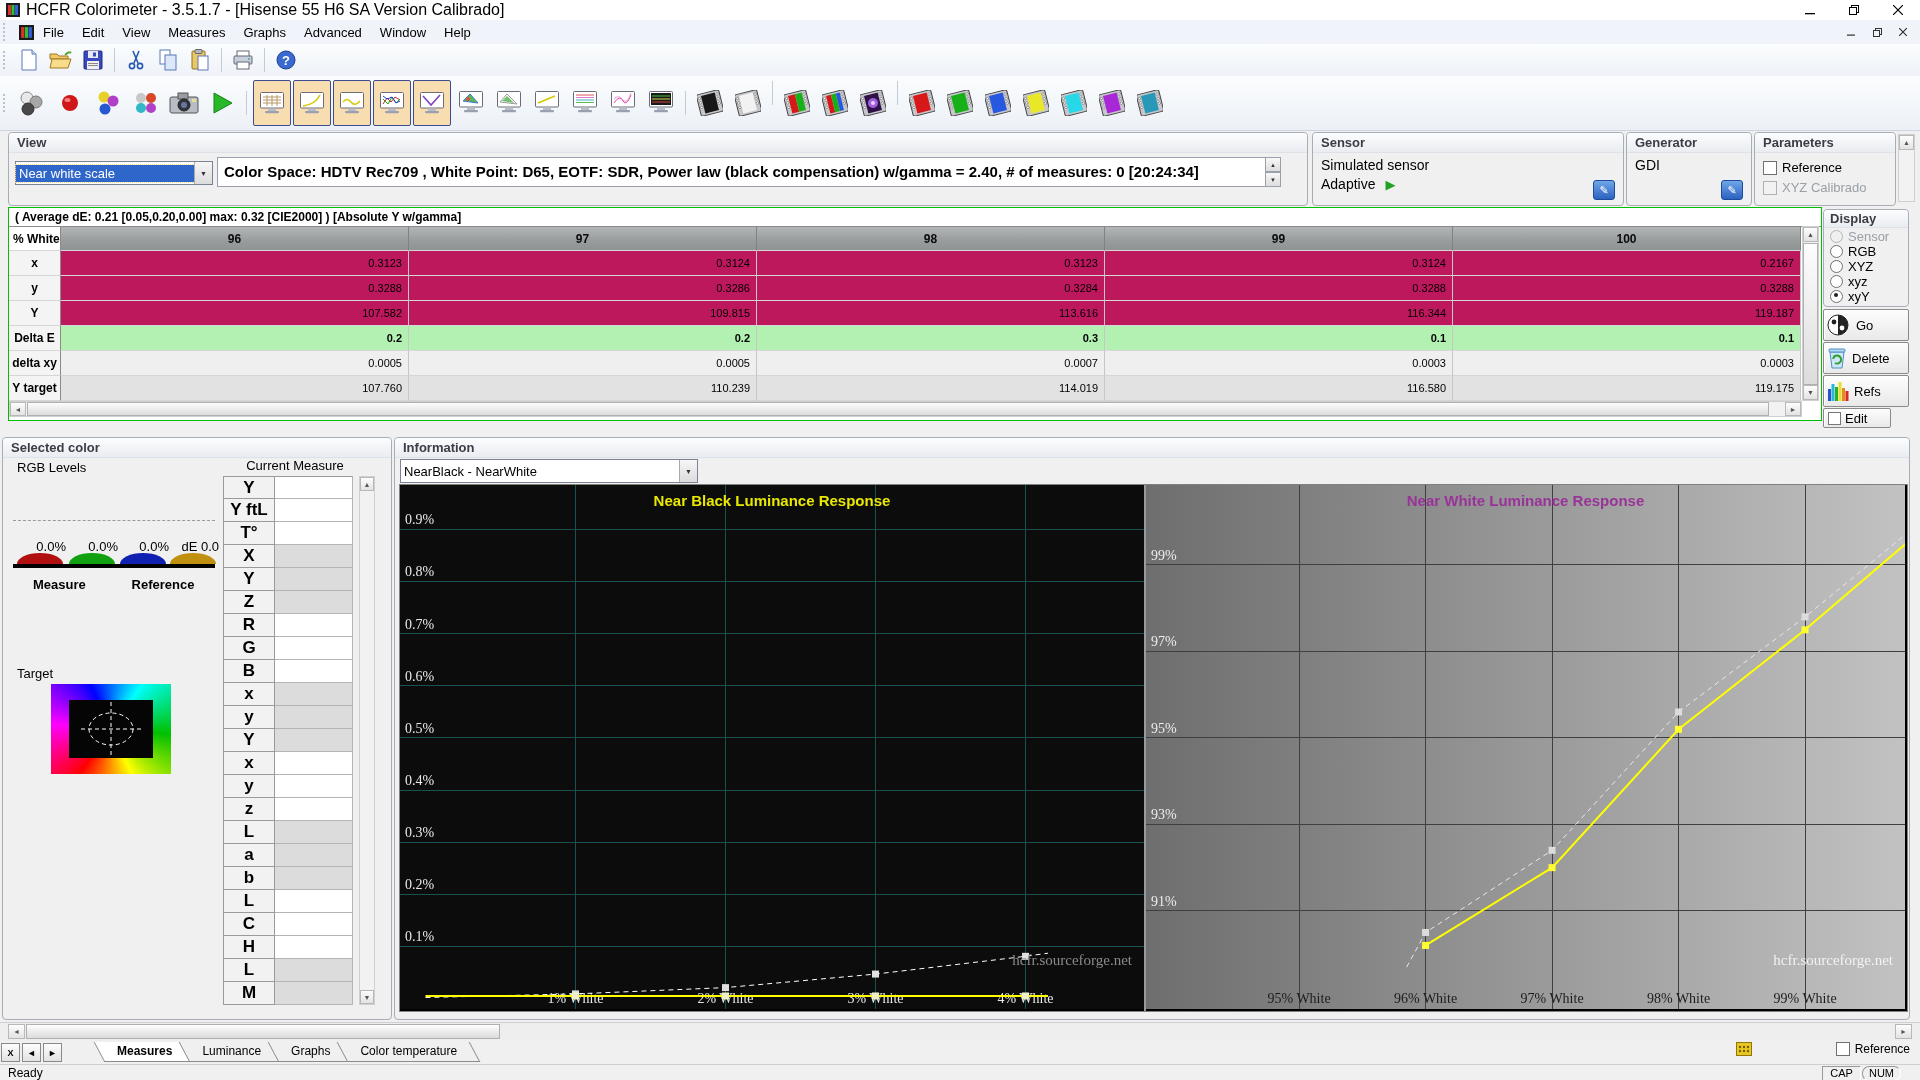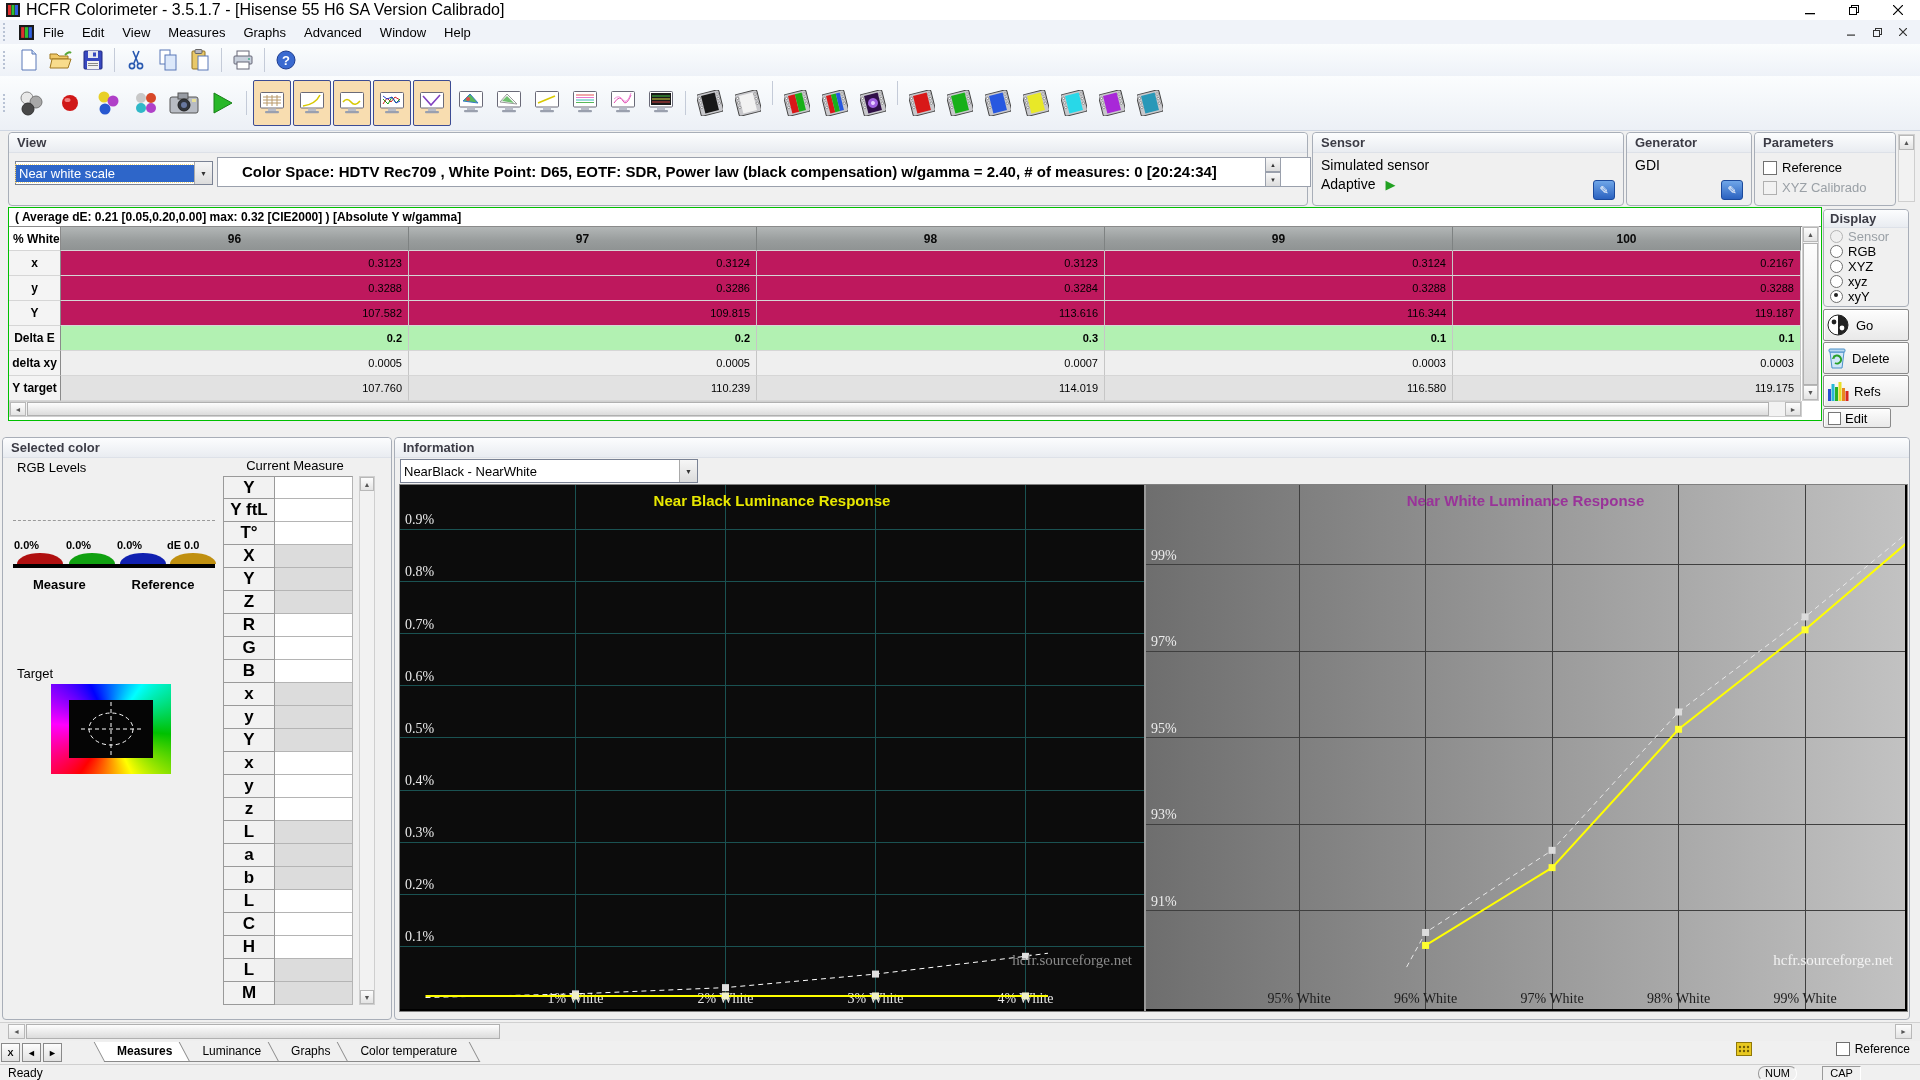--- a/index.html
+++ b/index.html
@@ -26,21 +26,21 @@
   .tbtn2.sel{background:#f8ddb0;border:1px solid #3c4c94;}
   .tsep{width:1px;height:24px;background:#c4cbd8;margin:0 5px;}
   
   .gb{position:absolute;background:#f0f0f0;border:1px solid #a8aeb8;border-radius:4px;box-shadow:inset 0 1px 0 #fff;}
   .gb-title{font-weight:bold;font-size:13px;color:#3c3c46;padding:2px 8px;background:linear-gradient(#fcfdfe,#e9ecf1);border-bottom:1px solid #dde1e8;border-radius:4px 4px 0 0;}
   
   .combo{position:absolute;height:22px;background:#fff;border:1px solid #7a8294;display:flex;align-items:center;}
   .combo .ctext{flex:1;padding:1px 3px;font-size:13px;white-space:nowrap;overflow:hidden;}
   .combo .ctext.hl{background:#2e66c9;color:#fff;outline:1px dotted #f5d87c;}
   .combo-btn{width:17px;height:100%;background:linear-gradient(#f6f6f6,#dcdcdc);border-left:1px solid #aaa;display:flex;align-items:center;justify-content:center;font-size:7px;color:#333;}
-  .infofield{position:absolute;background:#fff;border:1px solid #9aa0ac;font-weight:bold;font-size:15px;line-height:28px;padding:0 24px;white-space:nowrap;overflow:hidden;}
+  .infofield{position:absolute;background:#fff;border:1px solid #9aa0ac;font-weight:bold;font-size:15px;line-height:28px;padding:0 6px;white-space:nowrap;overflow:hidden;}
   .spinner{position:absolute;width:16px;height:30px;display:flex;flex-direction:column;}
   .spinner div{flex:1;border:1px solid #9aa0ac;background:linear-gradient(#f8f8f8,#ddd);font-size:6px;display:flex;align-items:center;justify-content:center;color:#333;}
   .cfgicon{position:absolute;width:20px;height:18px;border-radius:3px;background:linear-gradient(#6fa6e8,#2b62c0);border:1px solid #1c4a9c;color:#fff;font-size:11px;display:flex;align-items:center;justify-content:center;}
   .checkrow{position:absolute;display:flex;align-items:center;font-size:13px;}
   .cbx{width:12px;height:12px;background:#fff;border:1px solid #707070;margin-right:5px;}
   .checkrow.dis{color:#9aa0a6;}
   .checkrow.dis .cbx{border-color:#b0b0b0;background:#f2f2f2;}
   .playglyph{color:#21a121;font-size:13px;margin-left:10px;}
   
   .table-block{left:8px;top:207px;width:1812px;height:212px;border:1px solid #00c000;background:#fff;}
@@ -67,21 +67,21 @@
   .radio.dis{color:#9aa0a6;}
   .radio.dis .rdot{border-color:#b4b4b4;background:#f0f0f0;}
   .pbtn{position:absolute;width:84px;height:30px;background:linear-gradient(#fdfdfd,#e9e9e9);border:1px solid #8a8a8a;box-shadow:inset 1px 1px 0 #fff;border-radius:2px;display:flex;align-items:center;font-size:13px;}
   .pbtn .lbl{margin-left:4px;}
   
   .slabel{position:absolute;font-size:13px;}
   .bold{font-weight:bold;}
   .mound{position:absolute;height:11px;border-radius:50% 50% 0 0 / 100% 100% 0 0;}
   .baseline{position:absolute;height:4px;background:#000;}
   .dashline{position:absolute;border-top:1px dashed #9a9a9a;}
-  .barlbl{position:absolute;font-weight:bold;font-size:11px;text-align:left;}
+  .barlbl{position:absolute;font-weight:normal;font-size:13px;text-align:right;}
   .target-swatch{position:absolute;width:120px;height:90px;background:conic-gradient(from 215deg,#ff0000,#ff00ff,#0000ff,#00ffff,#00c000,#ffff00,#ff0000);}
   .target-inner{position:absolute;left:18px;top:16px;width:84px;height:58px;background:#050505;}
   
   .cmrow{display:flex;height:23px;box-sizing:border-box;}
   .cmlbl{width:52px;box-sizing:border-box;border:1px solid #9a9a9a;border-top:none;background:#f2f2f2;font-weight:bold;font-size:17px;text-align:center;line-height:22px;}
   .cmval{width:78px;box-sizing:border-box;border:1px solid #b4b4b4;border-left:none;border-top:none;background:#fff;}
   .cmrow.shade .cmval{background:#dcdcdc;}
   .cmrow:first-child .cmlbl,.cmrow:first-child .cmval{border-top:1px solid #9a9a9a;}
   
   .charts-frame{position:absolute;left:399px;top:484px;width:1507px;height:526px;border:1px solid #808080;background:#000;display:flex;}
@@ -984,17 +984,17 @@
       <span class="checkrow" style="position:static">
           <span class="cbx"></span>
           <span style="font-size:12px" id="bottom-ref-label">Reference</span>
         </span>
     </div>
   </div>
   <div class="abs statusbar">
     <span style="position:absolute;left:8px;top:1px">Ready</span>
     <div id="indicators">
         <div class="sunken" style="left: 1822px; top: 1px; width: 37px;">CAP</div>
-        <div class="sunken" style="left: 1758px; top: 1px; width: 37px; border-radius: 7px;">NUM</div>
+        <div class="sunken" style="left: 1862px; top: 1px; width: 37px; border-radius: 7px;">NUM</div>
       </div>
   </div>
 
 </div>
 
 </body></html>

